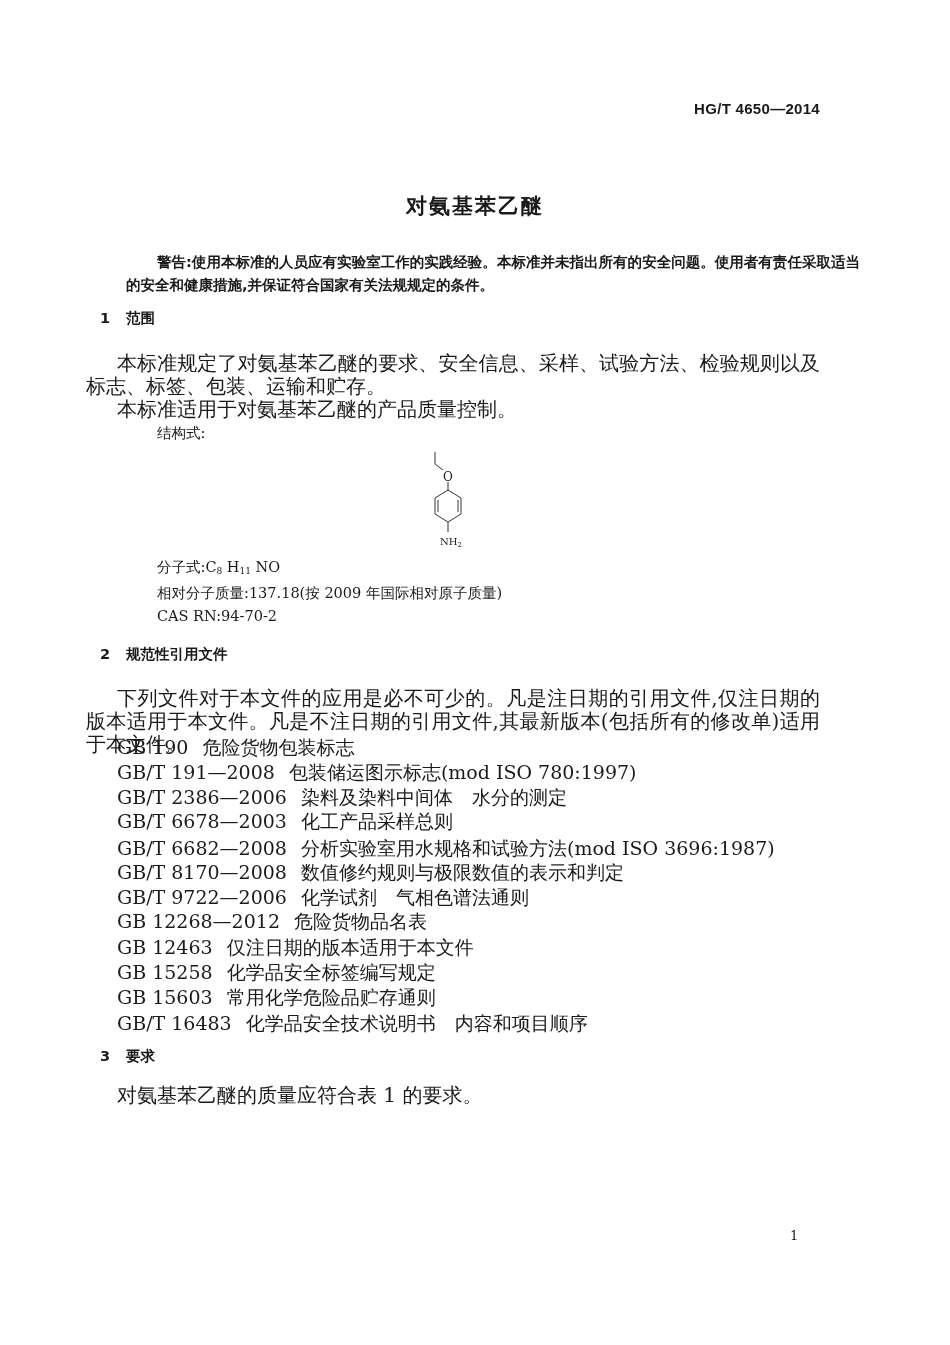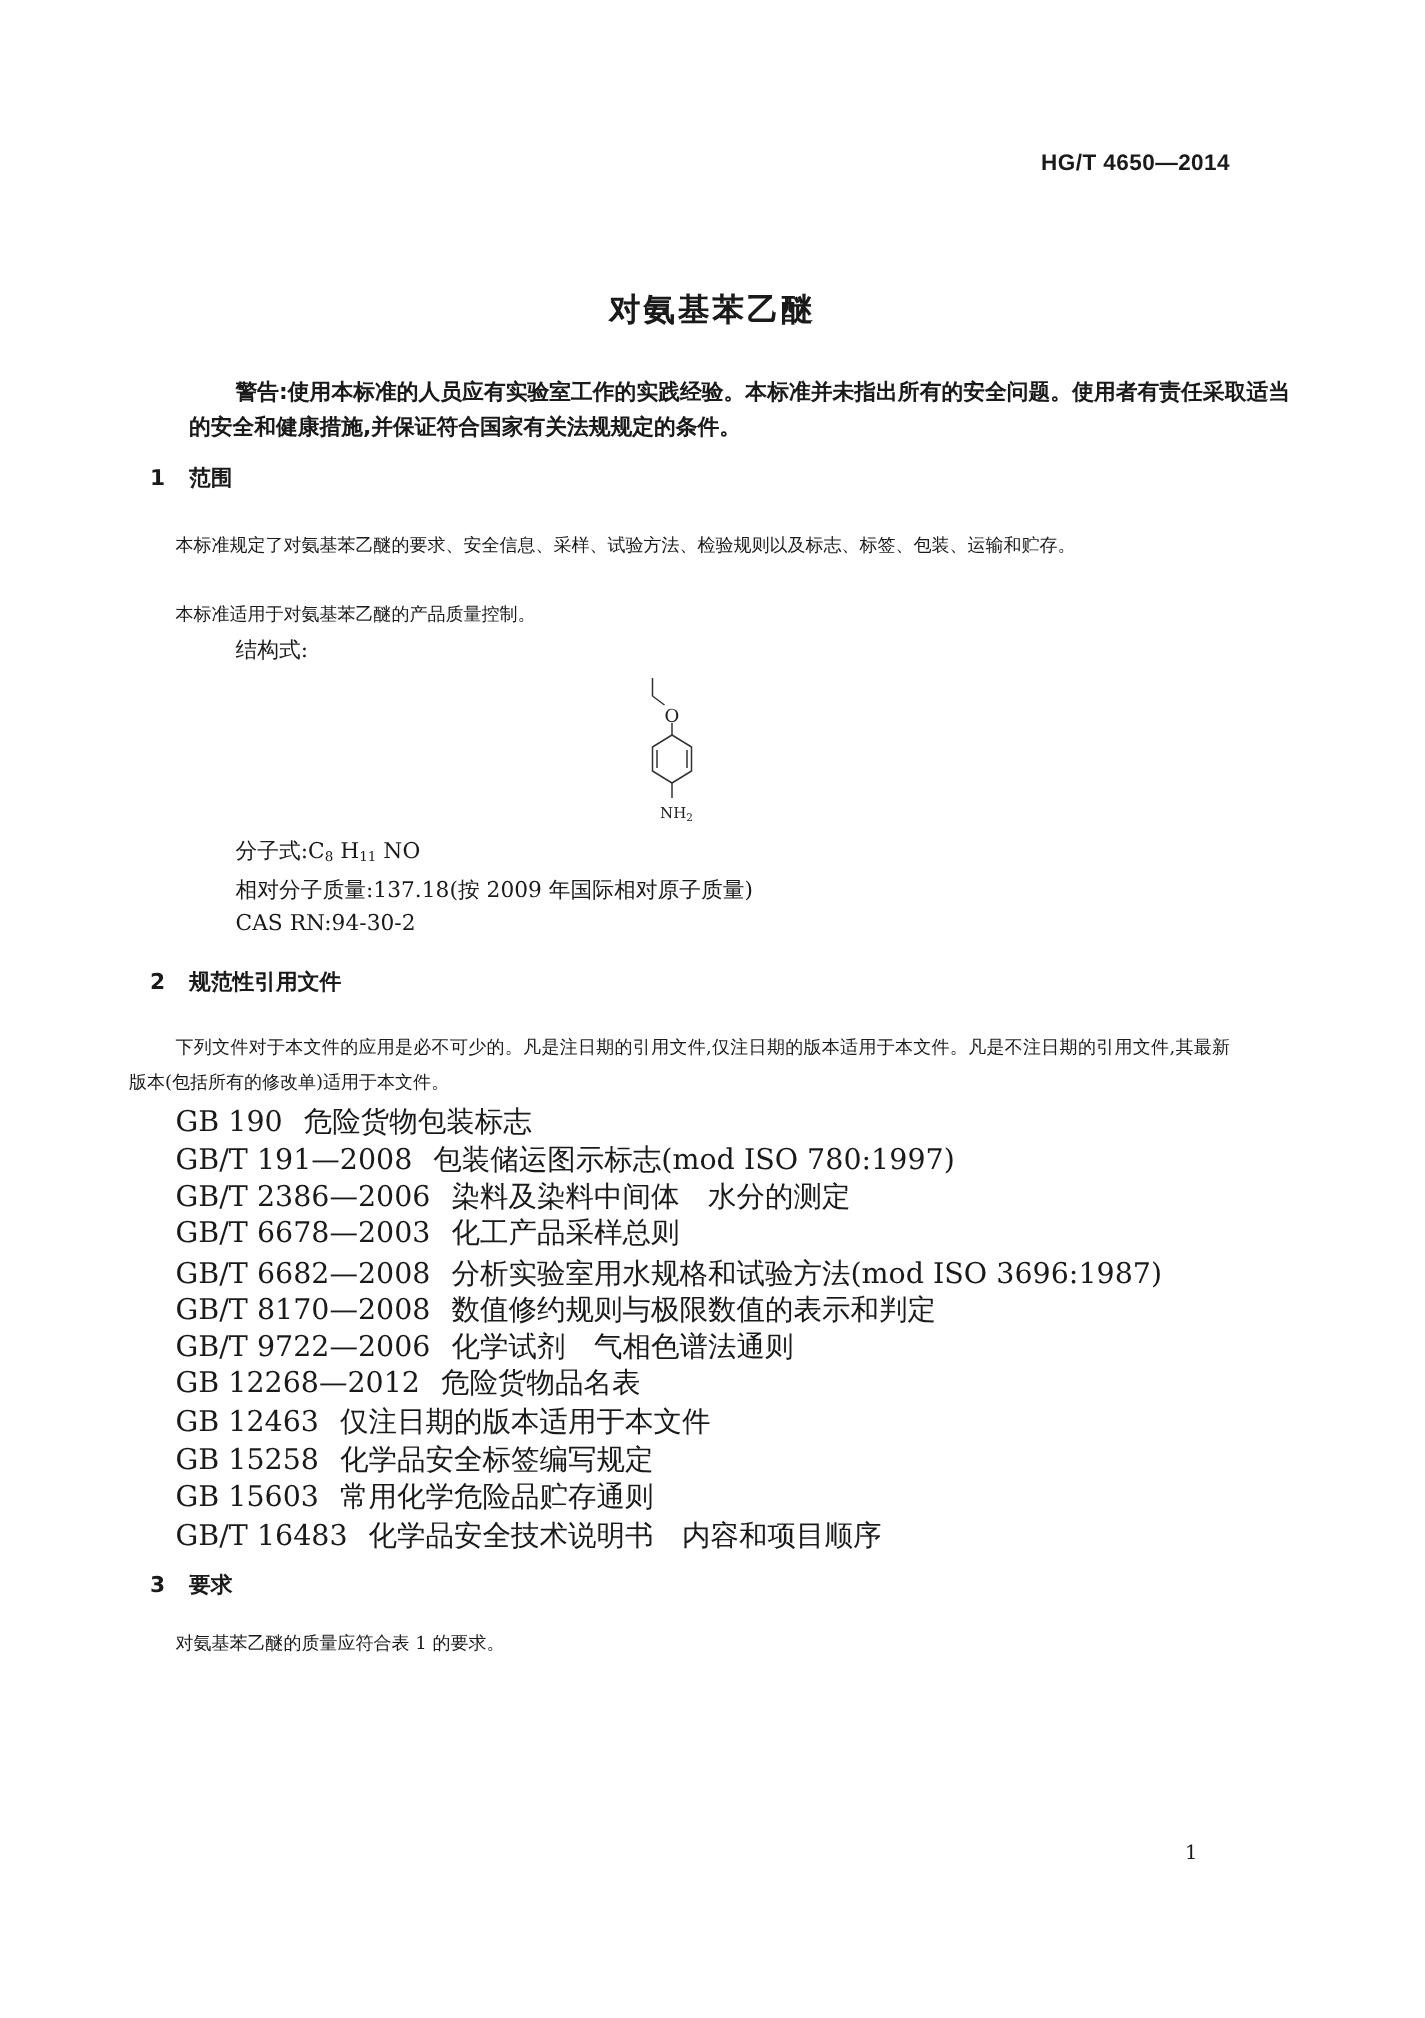--- a/index.html
+++ b/index.html
@@ -22,21 +22,21 @@
       left: 86px; width: 734px; top: 251px; font-size: 14.5px; line-height: 23px;
       font-family: "DejaVu Sans", sans-serif; font-weight: bold;
       white-space: normal; text-indent: 31px; text-align: justify; margin-left: 40px;
     }
     .heading {
       left: 100px; font-size: 14.5px; font-weight: bold;
       font-family: "DejaVu Sans", sans-serif;
     }
     .heading .num { display: inline-block; width: 26px; }
     .para {
-      left: 86px; width: 734px; font-size: 12px; line-height: 23px;
+      left: 86px; width: 734px; font-size: 20px; line-height: 23px;
       white-space: normal; text-indent: 31px; text-align: justify;
     }
     .line { left: 117px; font-size: 14.5px; margin-left: 40px; }
     .ref-row { left: 117px; font-size: 19px; height: 20px; }
     .ref-row .code { display: inline-block; }
     .ref-row .rtitle { display: inline-block; margin-left: 14px; }
     .structure { left: 405px; top: 448px; width: 90px; height: 110px; }
     .page-num { left: 790px; top: 1228px; font-size: 13px; }
     sub { font-size: 9px; vertical-align: -2px; }
   </style>
@@ -69,21 +69,21 @@
     </g>
     <text x="38" y="33" font-size="12" font-family="DejaVu Serif, serif" fill="#222">O</text>
     <text x="35" y="97" font-size="10" font-family="DejaVu Serif, serif" fill="#222">NH<tspan font-size="7" dy="2">2</tspan></text>
   </svg>
 </div>
 
 <div class="abs line" style="top:558px;">
   <span>分子式:</span><span>C</span><sub>8</sub>&nbsp;<span>H</span><sub>11</sub>&nbsp;<span>NO</span>
 </div>
 <div class="abs line" style="top:584px;">相对分子质量:137.18(按 2009 年国际相对原子质量)</div>
-<div class="abs line" style="top:608px;">CAS RN:94-30-2</div>
+<div class="abs line" style="top:608px;">CAS RN:94-70-2</div>
 
 <div class="abs heading" style="top:645px;">
   <span class="num">2</span><span>规范性引用文件</span>
 </div>
 <div class="abs para" style="top:687px;">下列文件对于本文件的应用是必不可少的。凡是注日期的引用文件,仅注日期的版本适用于本文件。凡是不注日期的引用文件,其最新版本(包括所有的修改单)适用于本文件。</div>
 
 <div class="abs ref-row" style="top:735px;">
   <span class="code">GB 190</span><span class="rtitle">危险货物包装标志</span>
 </div>
 <div class="abs ref-row" style="top:760px;">

